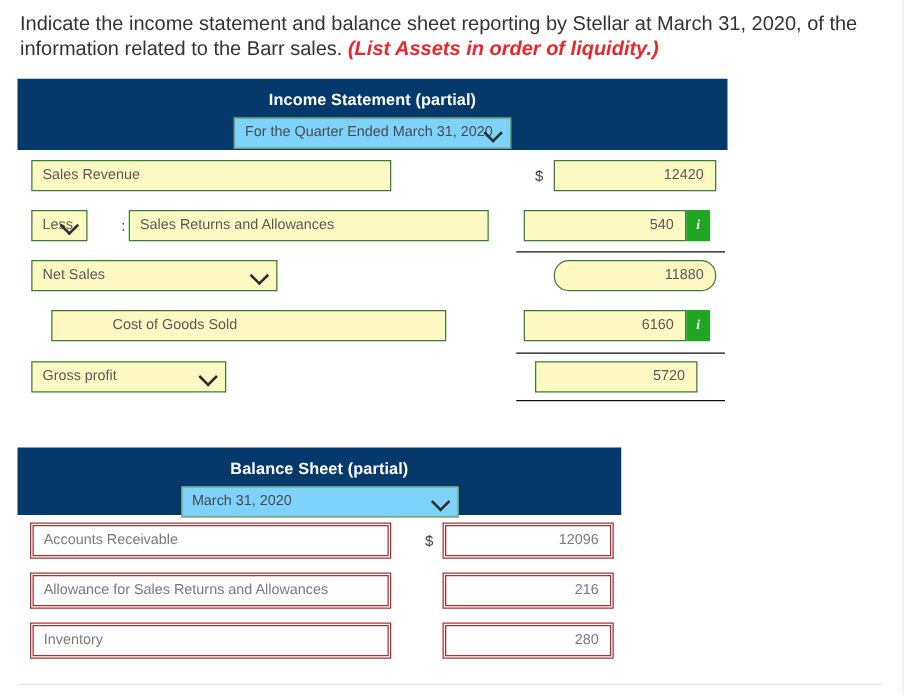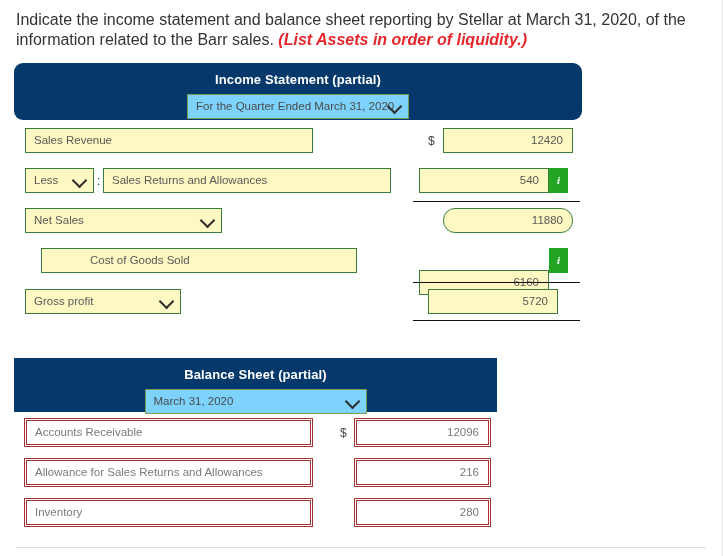--- a/index.html
+++ b/index.html
@@ -145,39 +145,39 @@
   }
 </style>
 </head>
 <body>
 
 <div class="prompt">
   <span>Indicate the income statement and balance sheet reporting by Stellar at March 31, 2020, of the information related to the Barr sales.</span>
   <span class="emph">(List Assets in order of liquidity.)</span>
 </div>
 
-<div class="stmt-header" style="left:14px; top:63px; width:568px; height:57px;border-radius:9px;">
+<div class="stmt-header" style="left:14px; top:63px; width:568px; height:57px;">
   <div class="stmt-title">Income Statement (partial)</div>
   <div class="stmt-select-wrap">
     <div class="ctl sel hdr-sel" style="width:222px;">
       <span>For the Quarter Ended March 31, 2020</span>
       <span class="chev"></span>
     </div>
   </div>
 </div>
 
 <div class="ctl abs" style="left:25px; top:128px; width:288px;">
   <span>Sales Revenue</span>
 </div>
 <span class="dollar" style="left:428px; top:134px;">$</span>
 <div class="ctl num abs" style="left:443px; top:128px; width:130px;">
   <span>12420</span>
 </div>
 
-<div class="ctl sel abs" style="left:25px; top:168px; width:69px;">
+<div class="ctl sel abs" style="left:25px; top:168px; width:45px;">
   <span>Less</span>
   <span class="chev"></span>
 </div>
 <span class="abs" style="left:97px; top:174px; font-size:12px; color:#333;">:</span>
 <div class="ctl abs" style="left:103px; top:168px; width:288px;">
   <span>Sales Returns and Allowances</span>
 </div>
 <div class="ctl num abs" style="left:419px; top:168px; width:130px;">
   <span>540</span>
 </div>
@@ -191,21 +191,21 @@
   <span>Net Sales</span>
   <span class="chev"></span>
 </div>
 <div class="ctl num abs" style="left:443px; top:208px; width:130px;border-radius:12px;">
   <span>11880</span>
 </div>
 
 <div class="ctl abs" style="left:41px; top:248px; width:316px;padding-left:48px;">
   <span>Cost of Goods Sold</span>
 </div>
-<div class="ctl num abs" style="left:419px; top:248px; width:130px;margin-top:22px;">
+<div class="ctl num abs" style="left:419px; top:248px; width:130px;">
   <span>6160</span>
 </div>
 <div class="info-badge" style="left:549px; top:248px;">
   <span>i</span>
 </div>
 
 <div class="rule" style="left:413px; top:282px; width:167px;"></div>
 
 <div class="ctl sel abs" style="left:25px; top:289px; width:156px;">
   <span>Gross profit</span>

